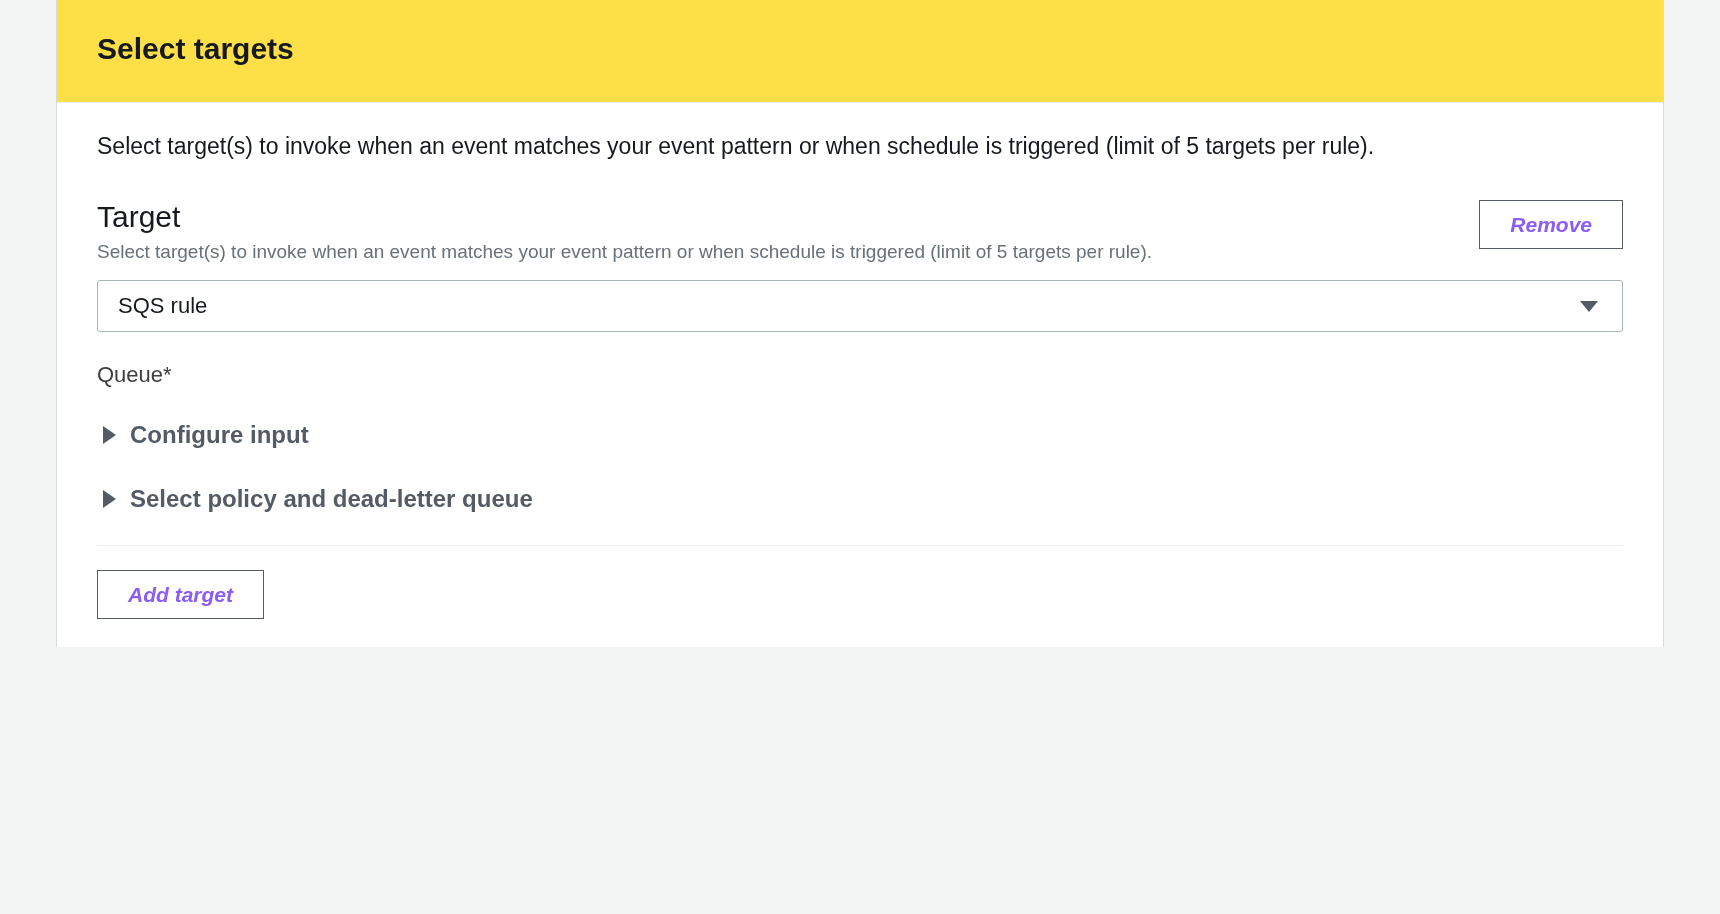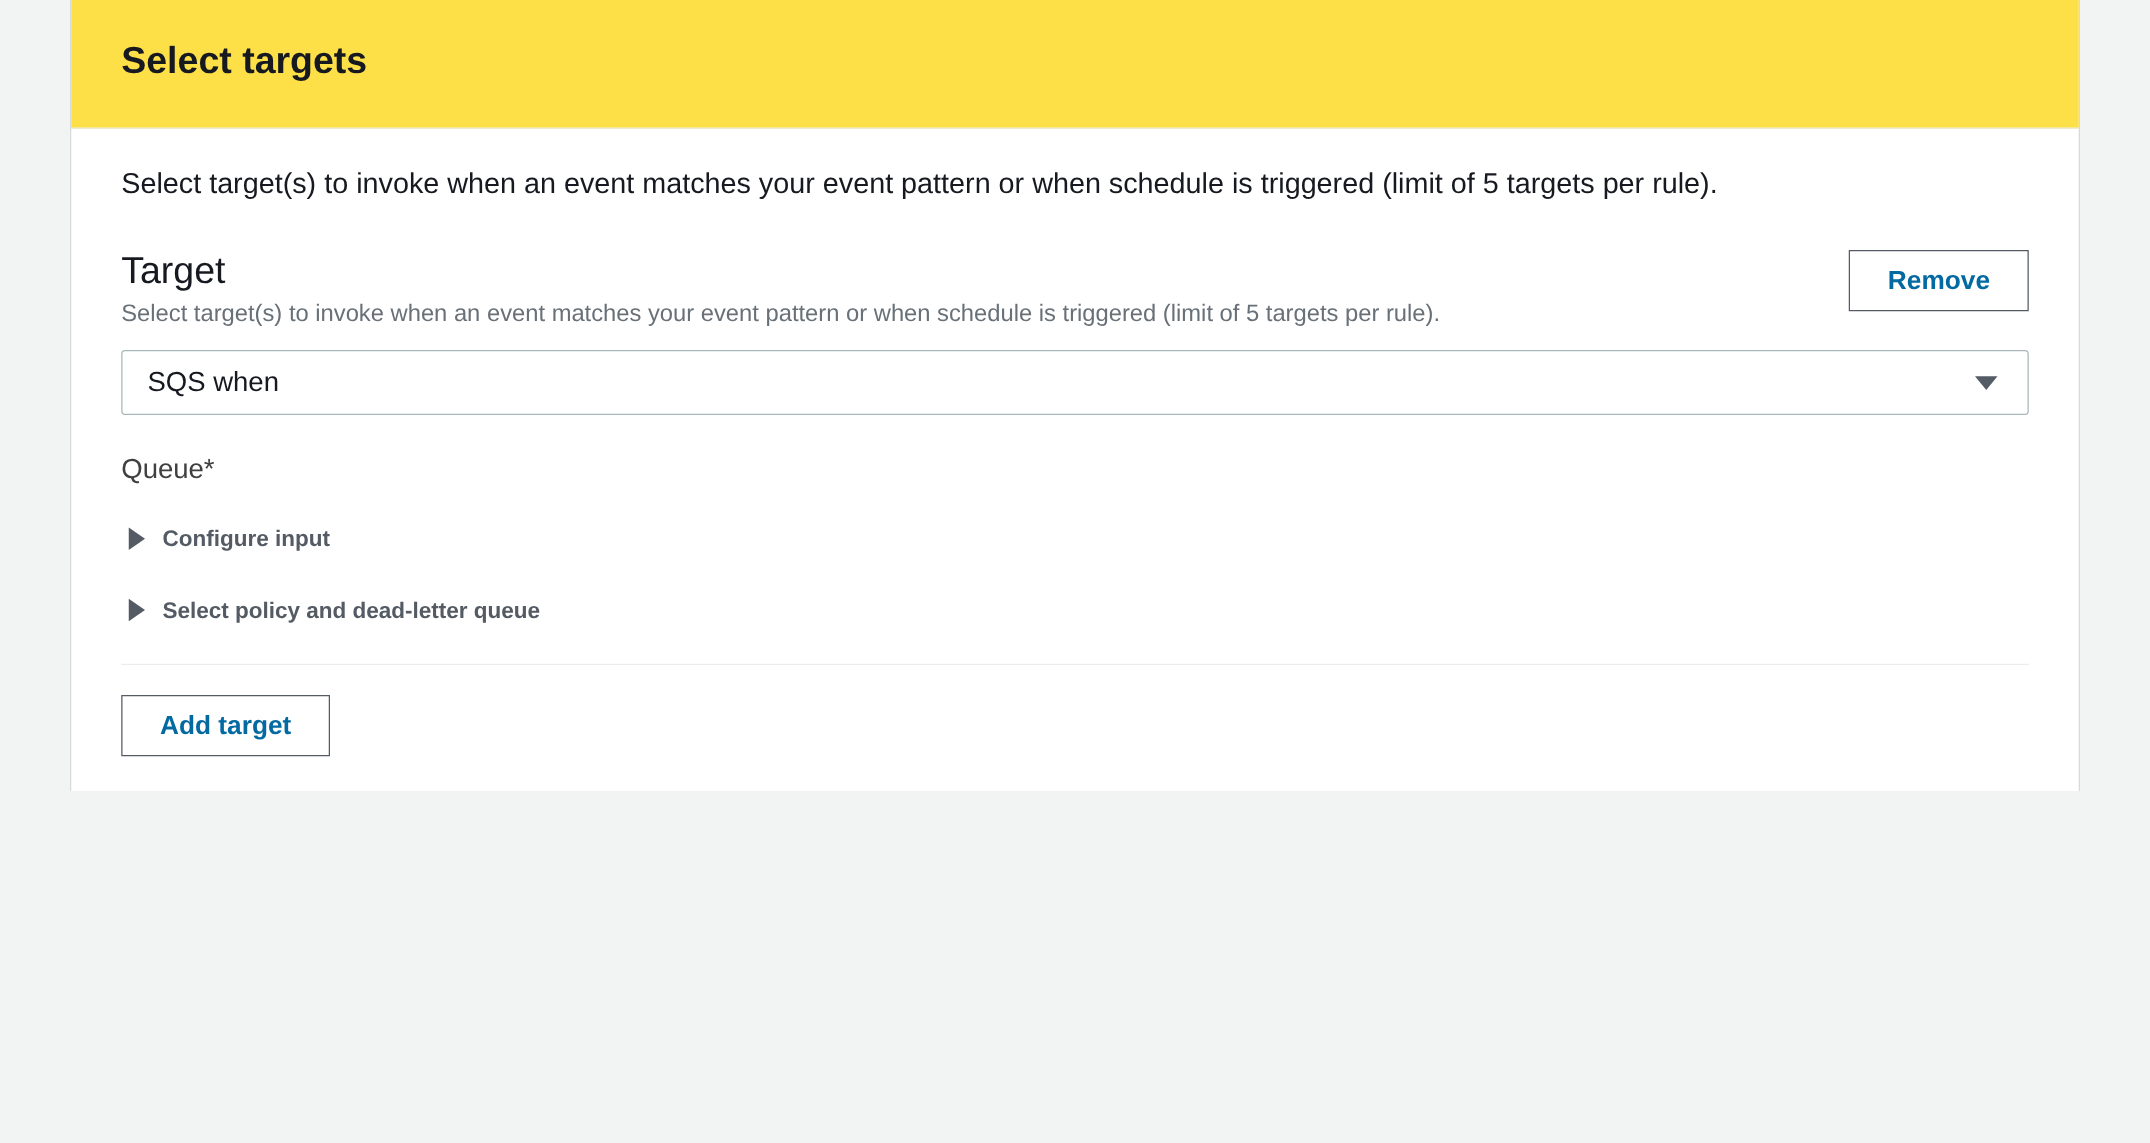--- a/index.html
+++ b/index.html
@@ -67,27 +67,28 @@
       color: #687078;
       max-width: 1160px;
     }
     .btn {
       display: inline-flex;
       align-items: center;
       justify-content: center;
       padding: 10px 30px;
       font-size: 21px;
       font-weight: 700;
-      color: #0369a1;
+      color: #8b5cf6;
       background: #fff;
       border: 1.6px solid #545b64;
       border-radius: 0;
       cursor: pointer;
       white-space: nowrap;
       line-height: 1.3;
+      font-style: italic;
     }
     .select-box {
       border: 1.5px solid #aab7b8;
       border-radius: 3px;
       background: #fff;
       padding: 12px 20px;
       font-size: 22px;
       color: #16191f;
       display: flex;
       justify-content: space-between;
@@ -126,21 +127,21 @@
     .expander-caret {
       font-size: 0;
       width: 0;
       height: 0;
       border-top: 9px solid transparent;
       border-bottom: 9px solid transparent;
       border-left: 13px solid #545b64;
       margin-left: 6px;
     }
     .expander-label {
-      font-size: 18px;
+      font-size: 24px;
       font-weight: 700;
       color: #545b64;
     }
     .divider {
       border: none;
       border-top: 1px solid #eaeded;
       margin: 28px 0 24px;
     }
     .add-target-wrap {
       padding-top: 0;
@@ -160,21 +161,21 @@
       <div class="target-block">
         <div class="target-header-row">
           <div class="target-title-wrap">
             <h2 class="target-title">Target</h2>
             <p class="target-subdesc">Select target(s) to invoke when an event matches your event pattern or when schedule is triggered (limit of 5 targets per rule).</p>
           </div>
           <button class="btn">Remove</button>
         </div>
 
         <div class="select-box">
-          <span>SQS when</span>
+          <span>SQS rule</span>
           <span class="select-caret"></span>
         </div>
 
         <div class="field-label">Queue*</div>
 
 
         <div class="expander-row">
           <span class="expander-caret"></span>
           <span class="expander-label">Configure input</span>
         </div>

